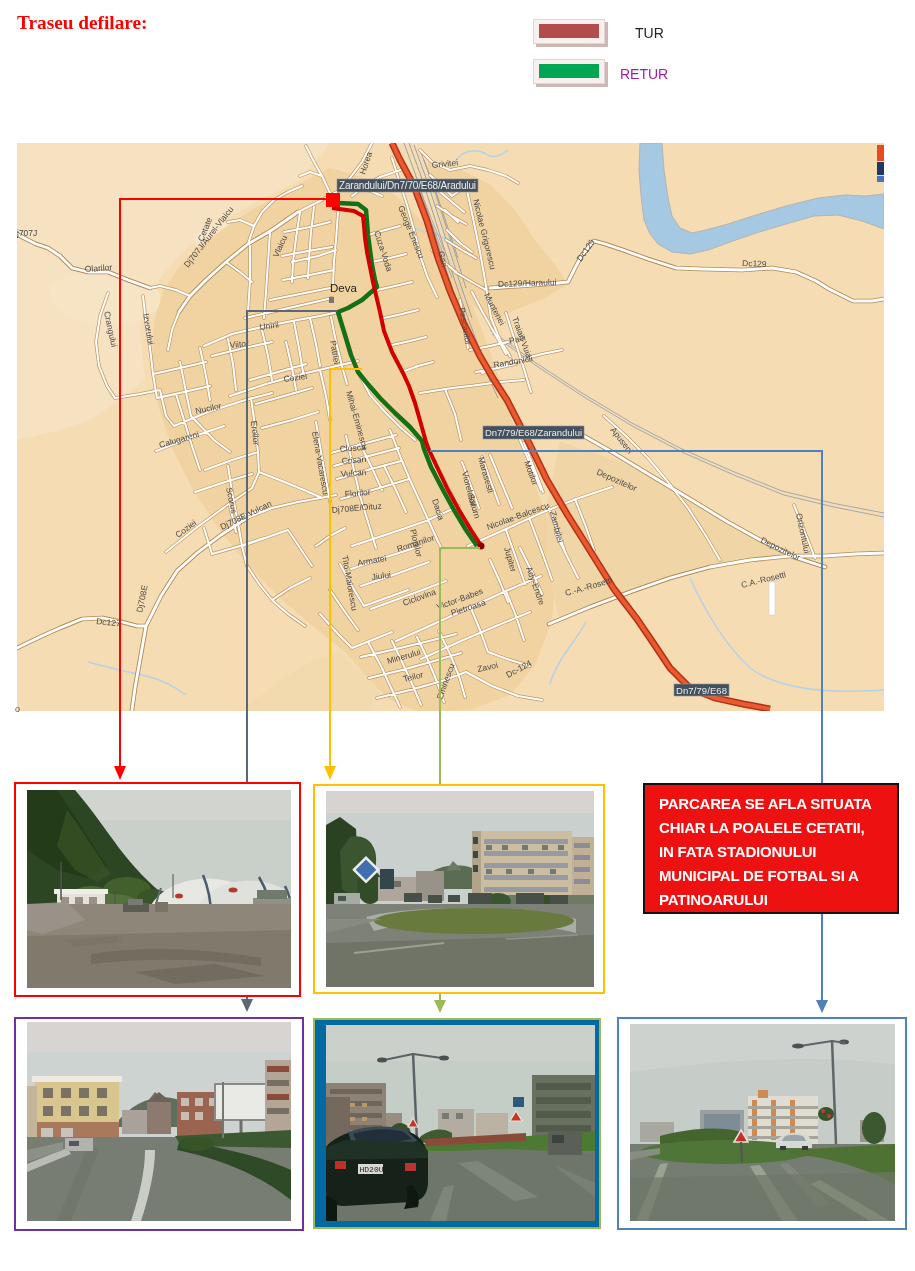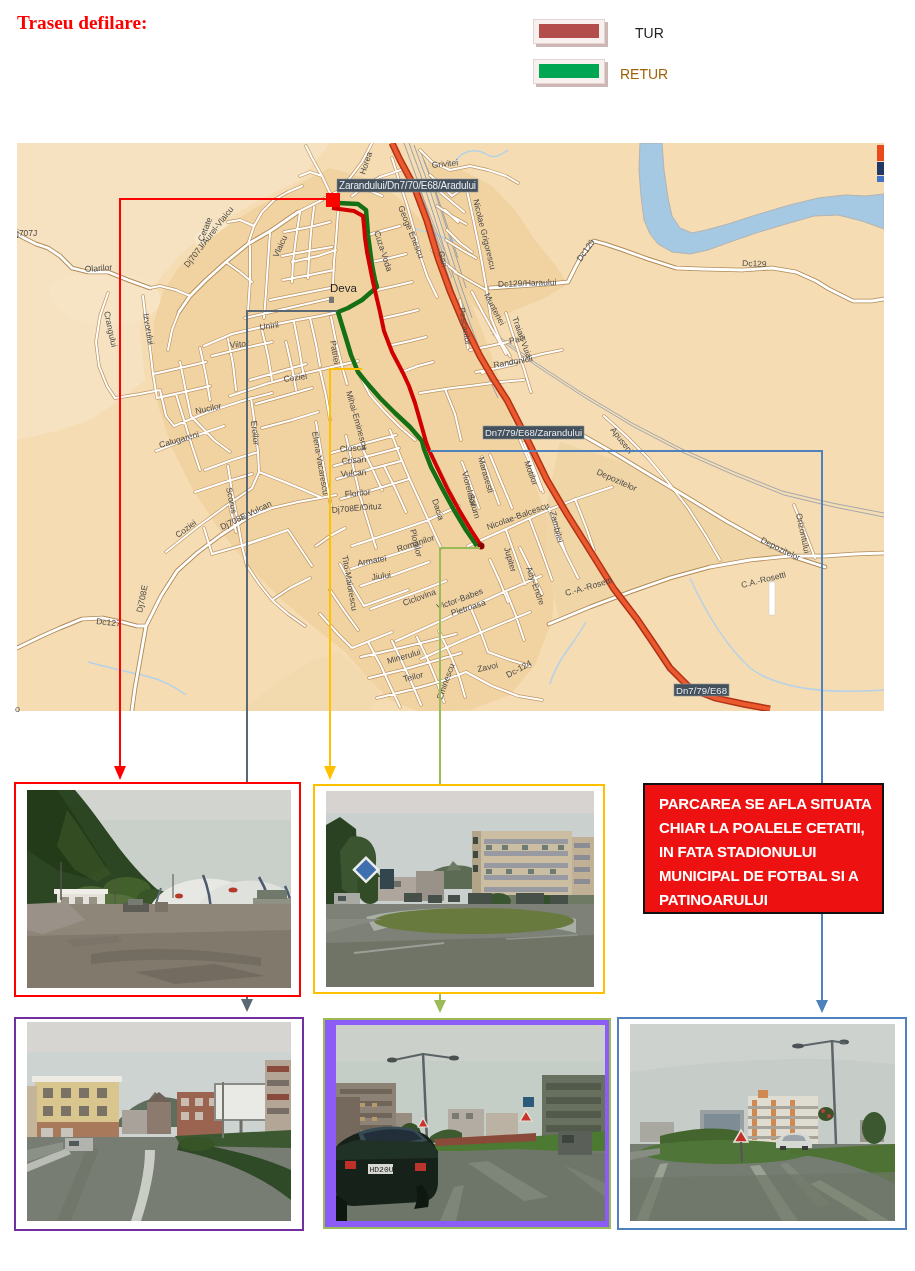--- a/index.html
+++ b/index.html
@@ -12,21 +12,21 @@
 <div class="abs" style="left:533px;top:19px;width:70px;height:23px;background:#f8efef;border:1px solid #e3d3d3;box-shadow:3px 3px 0 #cdb7b4;"></div>
 
 <div class="abs" style="left:539px;top:24px;width:60px;height:14px;background:#b24d4b;"></div>
 
 <div class="abs" style="left:620px;top:25px;font-size:14px;color:#222;margin-left:15px;">TUR</div>
 
 <div class="abs" style="left:533px;top:59px;width:70px;height:23px;background:#f8efef;border:1px solid #e3d3d3;box-shadow:3px 3px 0 #cdb7b4;"></div>
 
 <div class="abs" style="left:539px;top:64px;width:60px;height:14px;background:#00a651;"></div>
 
-<div class="abs" style="left:620px;top:66px;font-size:14px;color:#a16207;">RETUR</div>
+<div class="abs" style="left:620px;top:66px;font-size:14px;color:#a21caf;">RETUR</div>
 
 <svg class="abs" style="left:0;top:0" width="915" height="1271" viewBox="0 0 915 1271">
 <g>
 
 <rect x="17" y="143" width="867" height="568" fill="#f5dcb2"></rect>
 <g clip-path="url(#mapclip)">
 <clipPath id="mapclip">
           <rect x="17" y="143" width="867" height="568"></rect>
         </clipPath>
 
@@ -309,21 +309,21 @@
 <path d="M40,126 C80,114 200,114 250,128 L250,142 C200,128 88,128 48,140 Z" fill="#a8aea6"></path>
 
 <ellipse cx="148" cy="130" rx="100" ry="13" fill="#697a3e"></ellipse>
 <path d="M0,142 L56,128 L0,128 Z" fill="#868a80"></path>
 <path d="M0,152 L268,144 L268,196 L0,196 Z" fill="#707467"></path>
 <path d="M28,162 L118,152" stroke="#9aa096" stroke-width="2"></path>
 <path d="M180,148 L252,144" stroke="#8e948a" stroke-width="1.5"></path>
 </svg>
 </div>
 
-<div class="abs" style="left:643px;top:783px;width:223px;height:113px;background:#ee1111;border:2px solid #111;padding:7px 0 7px 14px;color:#fff;font-weight:bold;font-size:15px;letter-spacing:-0.2px;line-height:24px;white-space:nowrap;">PARCAREA SE AFLA SITUATA<br>CHIAR LA POALELE CETATII,<br>IN FATA STADIONULUI<br>MUNICIPAL DE FOTBAL SI A<br>PATINOARULUI</div>
+<div class="abs" style="left:643px;top:783px;width:223px;height:113px;background:#ee1111;border:2px solid #111;padding:7px 15px 7px 14px;color:#fff;font-weight:bold;font-size:15px;letter-spacing:-0.2px;line-height:24px;white-space:nowrap;">PARCAREA SE AFLA SITUATA<br>CHIAR LA POALELE CETATII,<br>IN FATA STADIONULUI<br>MUNICIPAL DE FOTBAL SI A<br>PATINOARULUI</div>
 
 <div class="abs" style="left:14px;top:1017px;width:286px;height:210px;background:#fff;border:2px solid #7030a0;">
 
 <svg class="abs" style="left:11px;top:3px" width="264" height="199" viewBox="0 0 264 199">
 <rect width="264" height="199" fill="#cdd3d0"></rect>
 <rect width="264" height="30" fill="#d6d5d1"></rect>
 <path d="M90,100 C112,74 142,66 170,88 L170,105 L90,105 Z" fill="#5e6d5c"></path>
 <path d="M120,80 L128,70 L138,78 Z" fill="#756e62"></path>
 
 <rect x="8" y="58" width="84" height="70" fill="#d9c68e"></rect>
@@ -369,21 +369,21 @@
 <path d="M118,128 C118,150 112,175 104,199 L114,199 C122,175 128,148 128,128 Z" fill="#c9cdc6"></path>
 <path d="M44,132 L0,150 L0,142 L40,126 Z" fill="#b8bcb4"></path>
 <path d="M60,126 L30,199 L44,199 L72,127 Z" fill="#6e7368" opacity="0.6"></path>
 <rect x="38" y="116" width="28" height="13" fill="#b2b2ae"></rect>
 <rect x="42" y="119" width="10" height="5" fill="#50585a"></rect>
 <path d="M0,128 L36,120 L36,128 L0,140 Z" fill="#8c9188"></path>
 <line x1="196" y1="60" x2="196" y2="116" stroke="#77776f" stroke-width="2"></line>
 </svg>
 </div>
 
-<div class="abs" style="left:323px;top:1018px;width:284px;height:207px;background:#8b5cf6;border:2px solid #9bbb59;">
+<div class="abs" style="left:313px;top:1018px;width:284px;height:207px;background:#0369a1;border:2px solid #9bbb59;">
 
 <svg class="abs" style="left:11px;top:5px" width="269" height="196" viewBox="0 0 269 196">
 <rect width="269" height="196" fill="#c5cdc7"></rect>
 <rect width="269" height="36" fill="#cbd0ca"></rect>
 <rect x="0" y="58" width="60" height="70" fill="#8d8276"></rect>
 <g fill="#6f6558">
 <rect x="4" y="64" width="52" height="5"></rect>
         <rect x="4" y="76" width="52" height="5"></rect>
         <rect x="4" y="88" width="52" height="5"></rect>
         <rect x="4" y="100" width="52" height="5"></rect>

